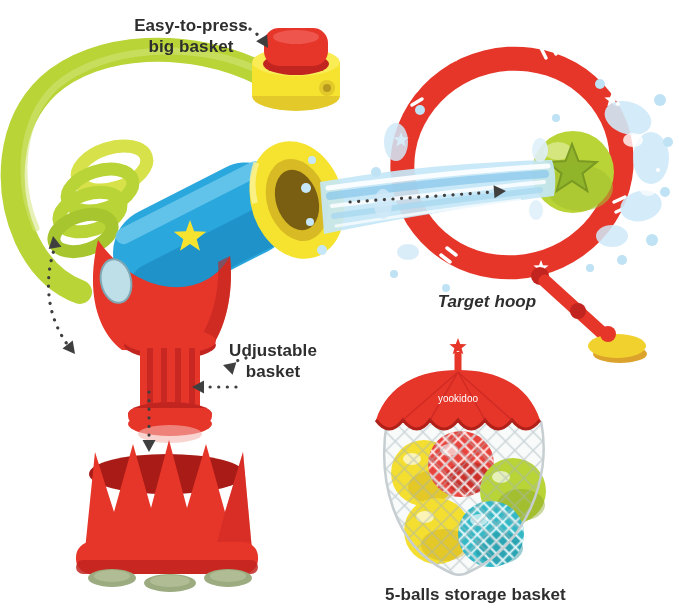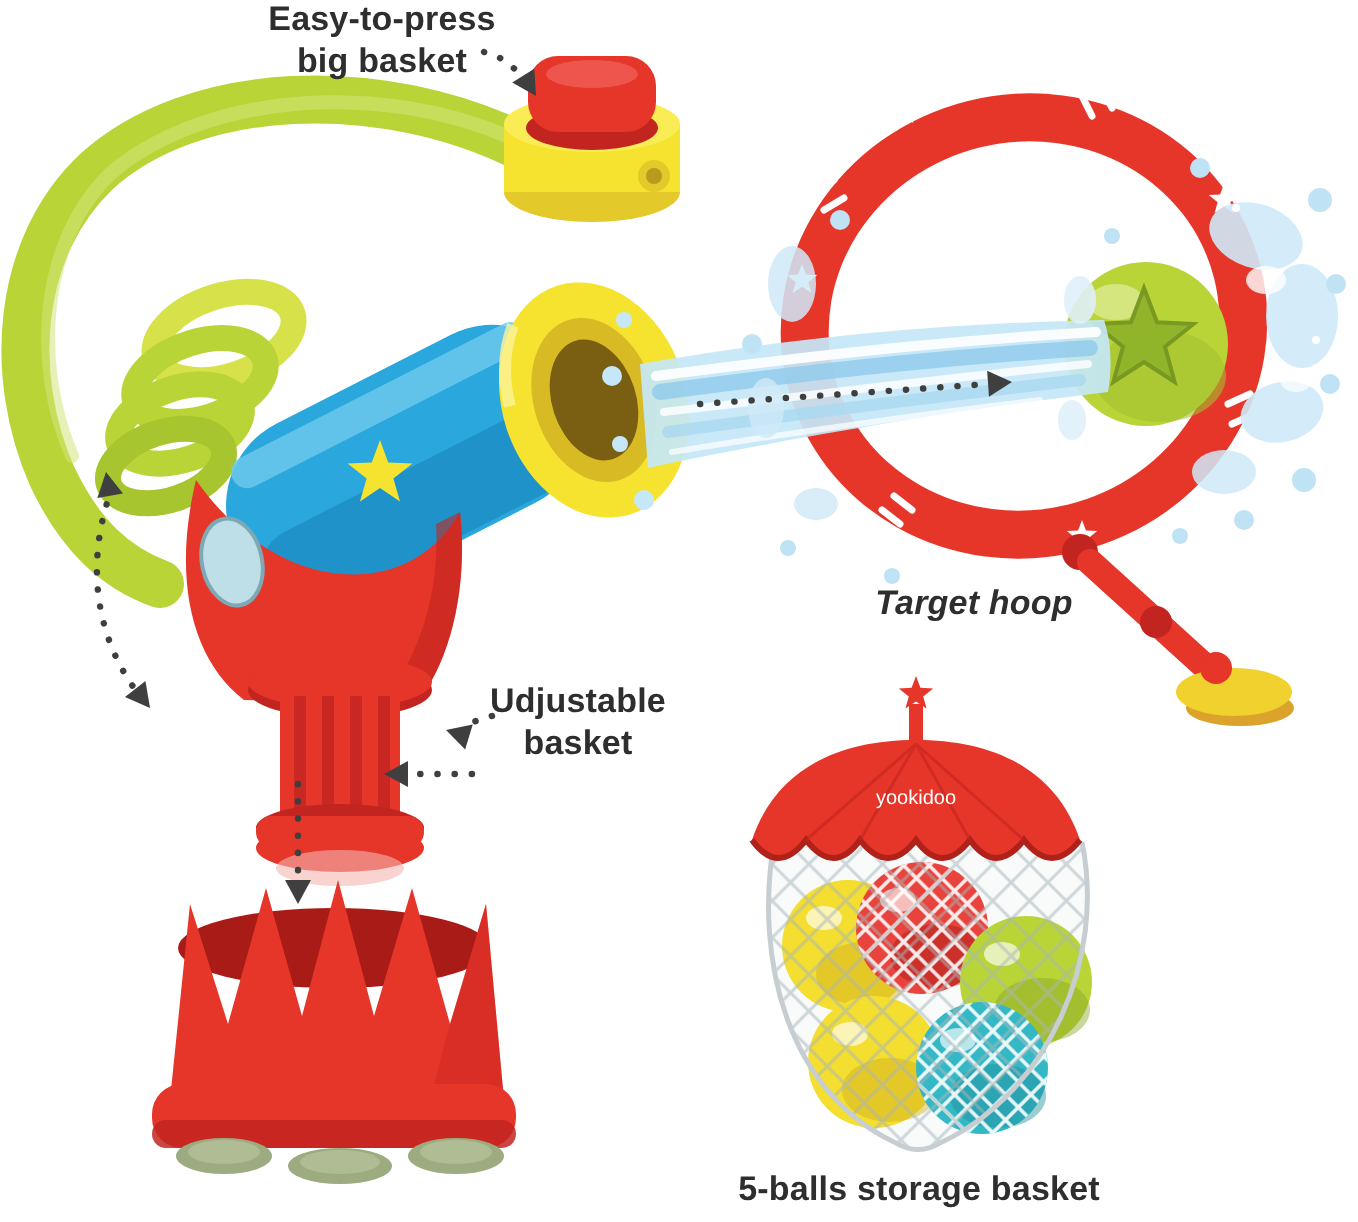--- a/index.html
+++ b/index.html
@@ -7,24 +7,24 @@
     position:relative;width:679px;height:611px;background:#ffffff;
     overflow:hidden;font-family:"Liberation Sans",sans-serif;
   }
   .canvas svg{position:absolute;left:0;top:0;}
   .label{
     position:absolute;z-index:2;text-align:center;
     font-weight:700;font-size:17px;line-height:1.22;
     color:#2e2e2e;letter-spacing:.1px;
   }
   .label span{display:block;}
-  #lbl-button{left:96px;top:0;width:190px;}
+  #lbl-button{left:96px;top:16px;width:190px;}
   #lbl-hoop{left:412px;top:292px;width:150px;font-style:italic;}
-  #lbl-cannon{left:228px;top:341px;width:122px;}
-  #lbl-basket{left:342px;top:585px;width:235px;}
+  #lbl-cannon{left:212px;top:341px;width:122px;}
+  #lbl-basket{left:358px;top:585px;width:235px;}
 </style>
 </head>
 <body>
 
 <div class="canvas">
 
 <svg width="679" height="611" viewBox="0 0 679 611">
   <defs>
     <clipPath id="bagClip">
       <path d="M 387 421 C 377 480 394 546 447 571 C 455 576 463 576 471 571 C 524 546 553 480 541 421 Z"></path>

